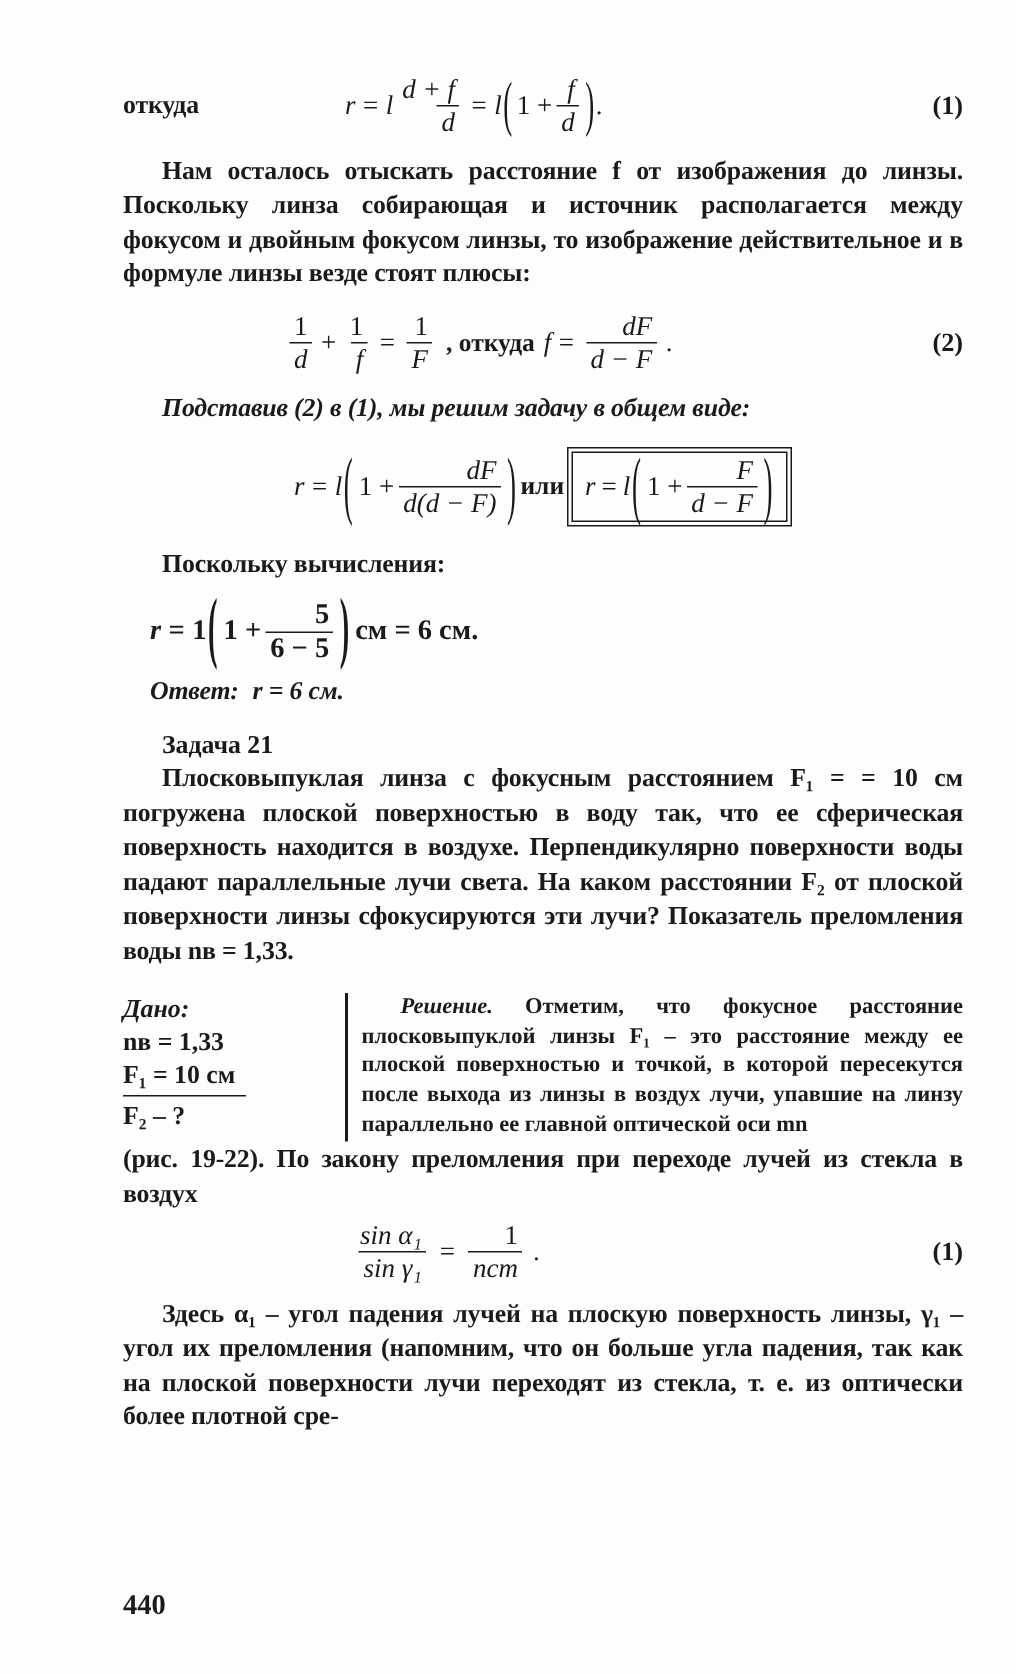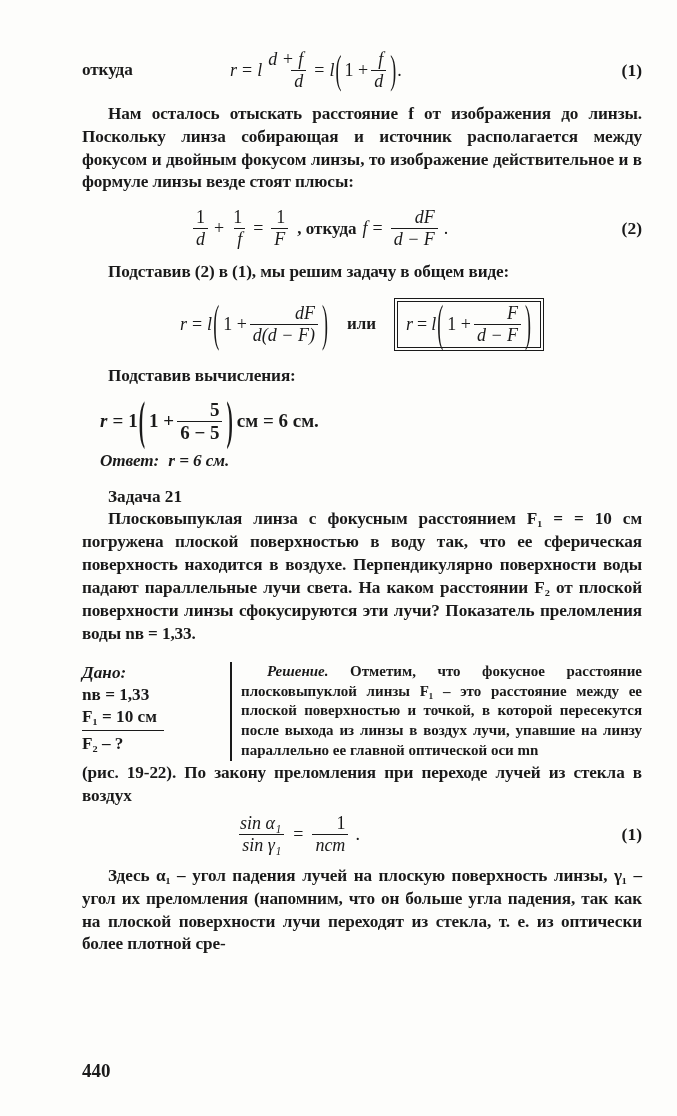--- a/index.html
+++ b/index.html
@@ -199,55 +199,55 @@
         <span style="margin:0 5px;">=</span>
         <span class="frac">
           <span class="num math">dF</span>
           <span class="den math">d − F</span>
         </span>
         <span style="margin-left:3px;">.</span>
       </span>
       <span class="eqno">(2)</span>
     </div>
 
-    <p class="para indent" style="margin-top:12px;">Подставив (2) в (1), мы решим задачу в общем виде:</p>
+    <p class="para indent" style="margin-top:12px;font-style:italic;">Подставив (2) в (1), мы решим задачу в общем виде:</p>
 
     <div class="fline fl-wrap center" style="margin-top:14px;">
       <span style="display:inline-flex; align-items:center; font-size:18px;">
         <span class="math">r</span>
         <span style="margin:0 5px;">=</span>
         <span class="math">l</span>
         <span class="bigparen tall3">(</span>
         <span style="margin-left:3px;">1 +</span>
         <span class="frac">
           <span class="num math">dF</span>
           <span class="den math">d(d − F)</span>
         </span>
         <span class="bigparen tall3">)</span>
 
-        <span style="margin:0 18px; font-weight:bold; font-size:17px; font-style:normal;text-align:right;">или</span>
+        <span style="margin:0 2px; font-weight:bold; font-size:17px; font-style:normal;text-align:right;">или</span>
 
         <span class="boxed-outer">
           <span class="boxed">
             <span class="math">r</span>
             <span style="margin:0 4px;">=</span>
             <span class="math">l</span>
             <span class="bigparen tall3">(</span>
             <span style="margin-left:3px;">1 +</span>
             <span class="frac">
               <span class="num math">F</span>
               <span class="den math">d − F</span>
             </span>
             <span class="bigparen tall3">)</span>
           </span>
         </span>
       </span>
     </div>
 
-    <p class="para indent" style="margin-top:14px;">Подставив вычисления:</p>
+    <p class="para indent" style="margin-top:14px;">Поскольку вычисления:</p>
 
     <div class="fline fl-wrap" style="margin-top:12px; margin-left:18px;">
       <span style="display:inline-flex; align-items:center; font-size:19px; font-weight:bold;">
         <span class="math">r</span>
         <span style="margin:0 5px;">=</span>
         <span>1</span>
         <span class="bigparen tall3">(</span>
         <span style="margin-left:3px;">1 +</span>
         <span class="frac">
           <span class="num">5</span>

